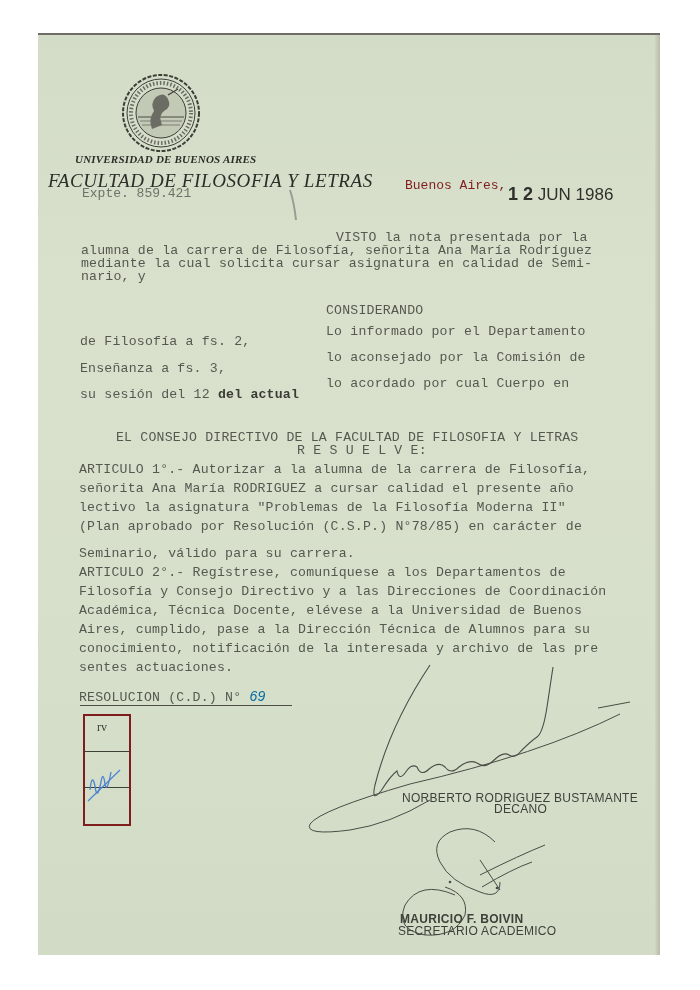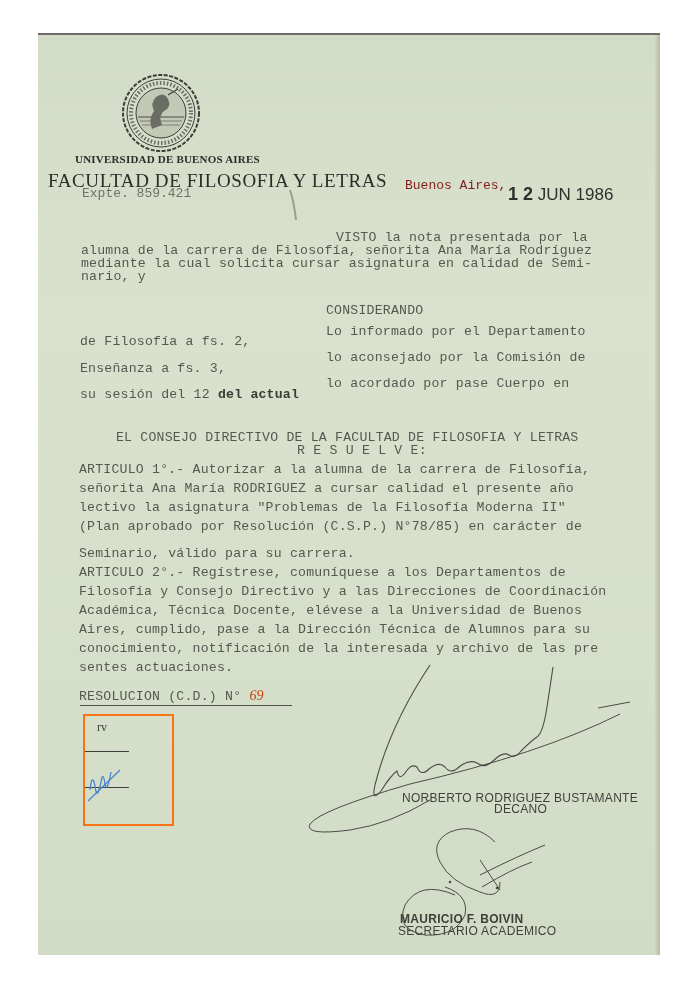--- a/index.html
+++ b/index.html
@@ -11,32 +11,32 @@
     position: absolute; left: 38px; top: 33px; width: 622px; height: 922px;
     background: linear-gradient(180deg, #d3dcc6 0%, #d9e1cd 30%, #d6dfca 70%, #d2dbc5 100%);
     box-shadow: inset 0 2px 0 #6f6b66;
   }
   .page-edge-right {
     position: absolute; left: 655px; top: 35px; width: 5px; height: 920px;
     background: linear-gradient(90deg, #cfd6c2, #b8bba8);
   }
   .abs { position: absolute; white-space: pre; }
   .typed { color: #55584f; font-size: 13.2px; letter-spacing: 0.2px; }
-  .serif-head { font-family: "Liberation Serif", "DejaVu Serif", serif; color: #2b2d28; }
+  .serif-head { font-family: "Liberation Serif", "DejaVu Serif", serif; color: #2b2d28; font-style: italic; }
   .seal { position: absolute; left: 118px; top: 73px; width: 86px; height: 80px; }
   .univ { left: 75px; top: 153px; font-size: 11px; font-weight: bold; letter-spacing: 0.2px; }
   .fac { left: 48px; top: 170px; font-size: 19px; letter-spacing: 0.6px; }
   .expte { left: 82px; top: 186px; color: #6f7268; font-size: 13px; }
   .city { left: 405px; top: 178px; color: #7f1d1d; font-size: 13px; }
   .date-stamp { left: 508px; top: 184px; font-family: "Liberation Sans", "DejaVu Sans", sans-serif; color: #2f302c; font-size: 17px; }
   .date-stamp .day { font-weight: bold; font-size: 18px; }
   .bold-dark { color: #3a3c36; font-weight: bold; }
-  .hand-blue { color: #c2410c; font-family: Liberation Serif, serif; font-style: italic; font-size: 14px; margin-top: 46px; }
+  .hand-blue { color: #0369a1; font-family: Liberation Sans, sans-serif; font-style: italic; font-size: 14px; margin-top: 46px; }
   .res-line { position: absolute; left: 80px; top: 705px; width: 212px; height: 1px; background: #4d4f48; }
-  .rv-box { position: absolute; left: 83px; top: 714px; width: 44px; height: 108px; border: 2px solid #f97316; padding-left: 43px; }
+  .rv-box { position: absolute; left: 83px; top: 714px; width: 44px; height: 108px; border: 2px solid #7f1d1d; }
   .rv-box .row { position: absolute; left: 0; width: 44px; height: 1px; background: #3d3f38; }
   .rv-label { position: absolute; left: 12px; top: 4px; font-family: "Liberation Serif", serif; font-size: 12px; color: #3d3f38; }
   .sig-name { font-family: "Liberation Sans", "DejaVu Sans", sans-serif; font-size: 12px; color: #3e403a; letter-spacing: 0.3px; }
   svg.overlay { position: absolute; left: 0; top: 0; pointer-events: none; }
 </style>
 </head>
 <body>
 
 <div class="page"></div>
 <div class="page-edge-right"></div>
@@ -60,21 +60,21 @@
 <div class="abs date-stamp"><span class="day">1 2</span> <span>JUN 1986</span></div>
 
 <div class="abs typed" style="left:336px; top:230px;">VISTO la nota presentada por la</div>
 <div class="abs typed" style="left:81px; top:243px;">alumna de la carrera de Filosofía, señorita Ana María Rodríguez</div>
 <div class="abs typed" style="left:81px; top:256px;">mediante la cual solicita cursar asignatura en calidad de Semi-</div>
 <div class="abs typed" style="left:81px; top:269px;">nario, y</div>
 
 <div class="abs typed" style="left:326px; top:303px;">CONSIDERANDO</div>
 <div class="abs typed" style="left:326px; top:324px;">Lo informado por el Departamento</div>
 <div class="abs typed" style="left:326px; top:350px;">lo aconsejado por la Comisión de</div>
-<div class="abs typed" style="left:326px; top:376px;">lo acordado por pase Cuerpo en</div>
+<div class="abs typed" style="left:326px; top:376px;">lo acordado por cual Cuerpo en</div>
 <div class="abs typed" style="left:80px; top:334px;">de Filosofía a fs. 2,</div>
 <div class="abs typed" style="left:80px; top:361px;">Enseñanza a fs. 3,</div>
 <div class="abs typed" style="left:80px; top:387px;"><span>su sesión del 12 </span><span class="bold-dark">del actual</span></div>
 
 <div class="abs typed" style="left:116px; top:430px;">EL CONSEJO DIRECTIVO DE LA FACULTAD DE FILOSOFIA Y LETRAS</div>
 <div class="abs typed" style="left:297px; top:443px;">R E S U E L V E:</div>
 
 <div class="abs typed" style="left:79px; top:462px;">ARTICULO 1°.- Autorizar a la alumna de la carrera de Filosofía,</div>
 <div class="abs typed" style="left:79px; top:481px;">señorita Ana María RODRIGUEZ a cursar calidad el presente año</div>
 <div class="abs typed" style="left:79px; top:500px;">lectivo la asignatura "Problemas de la Filosofía Moderna II"</div>

